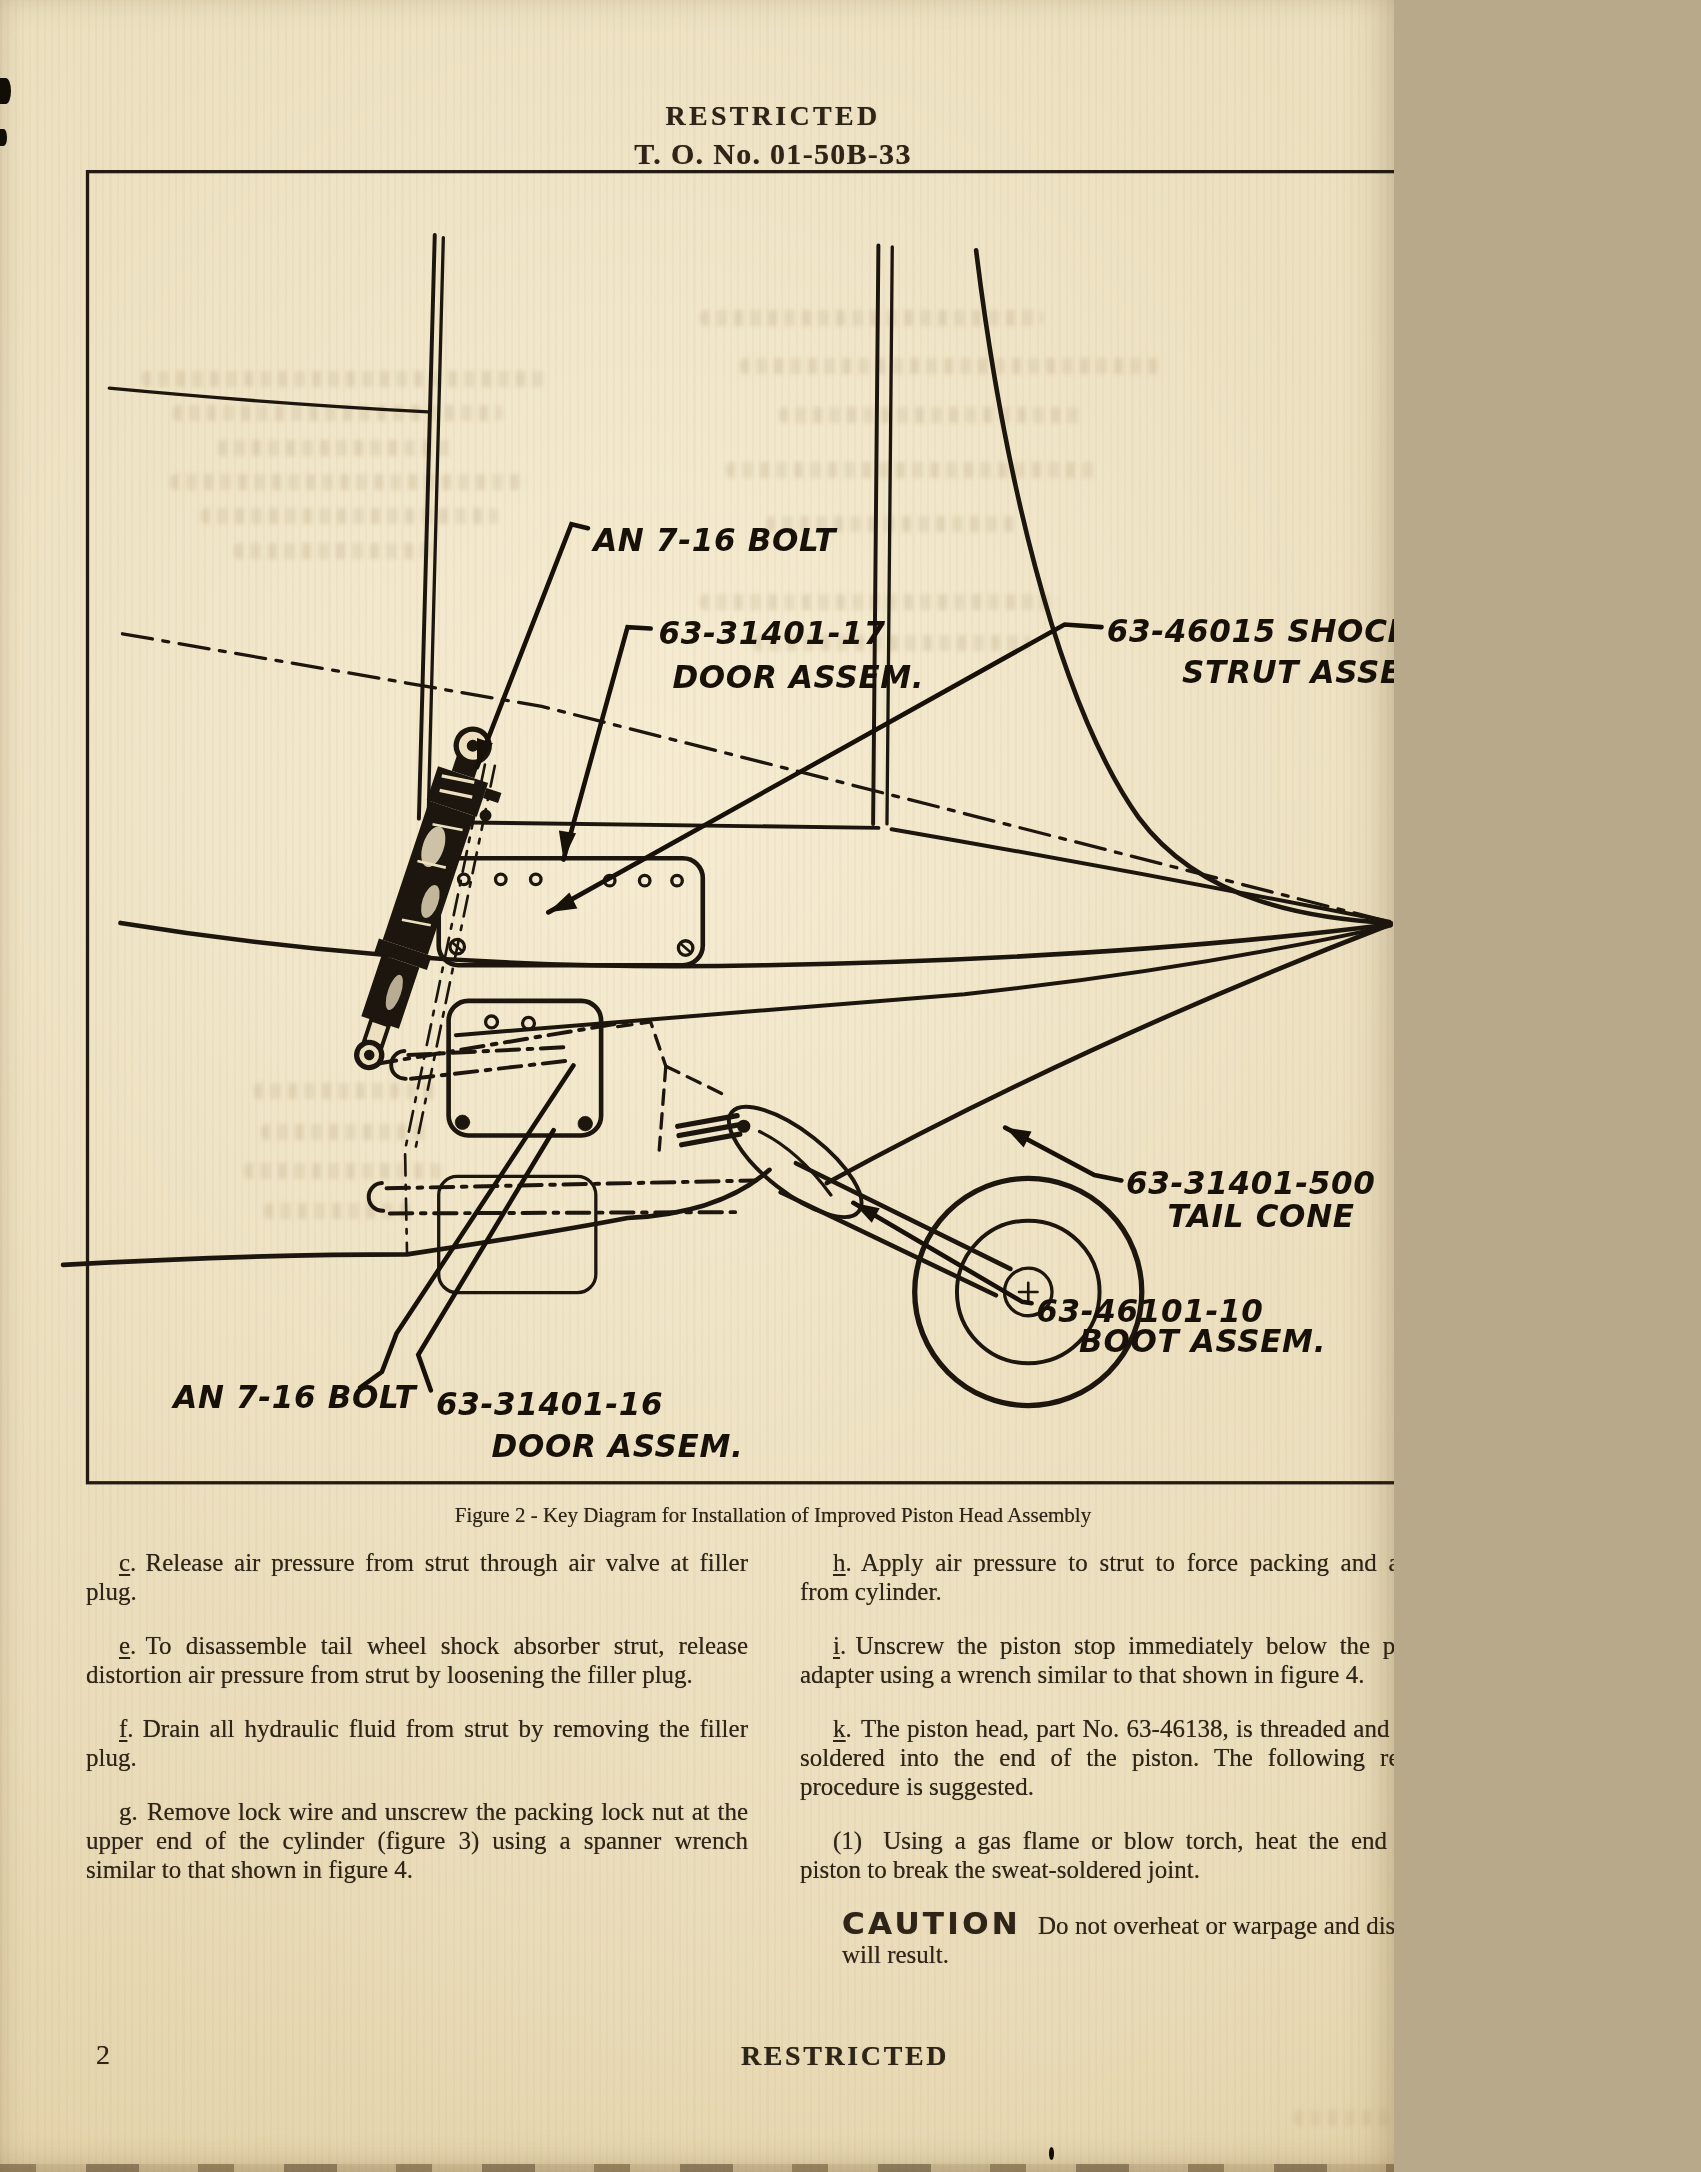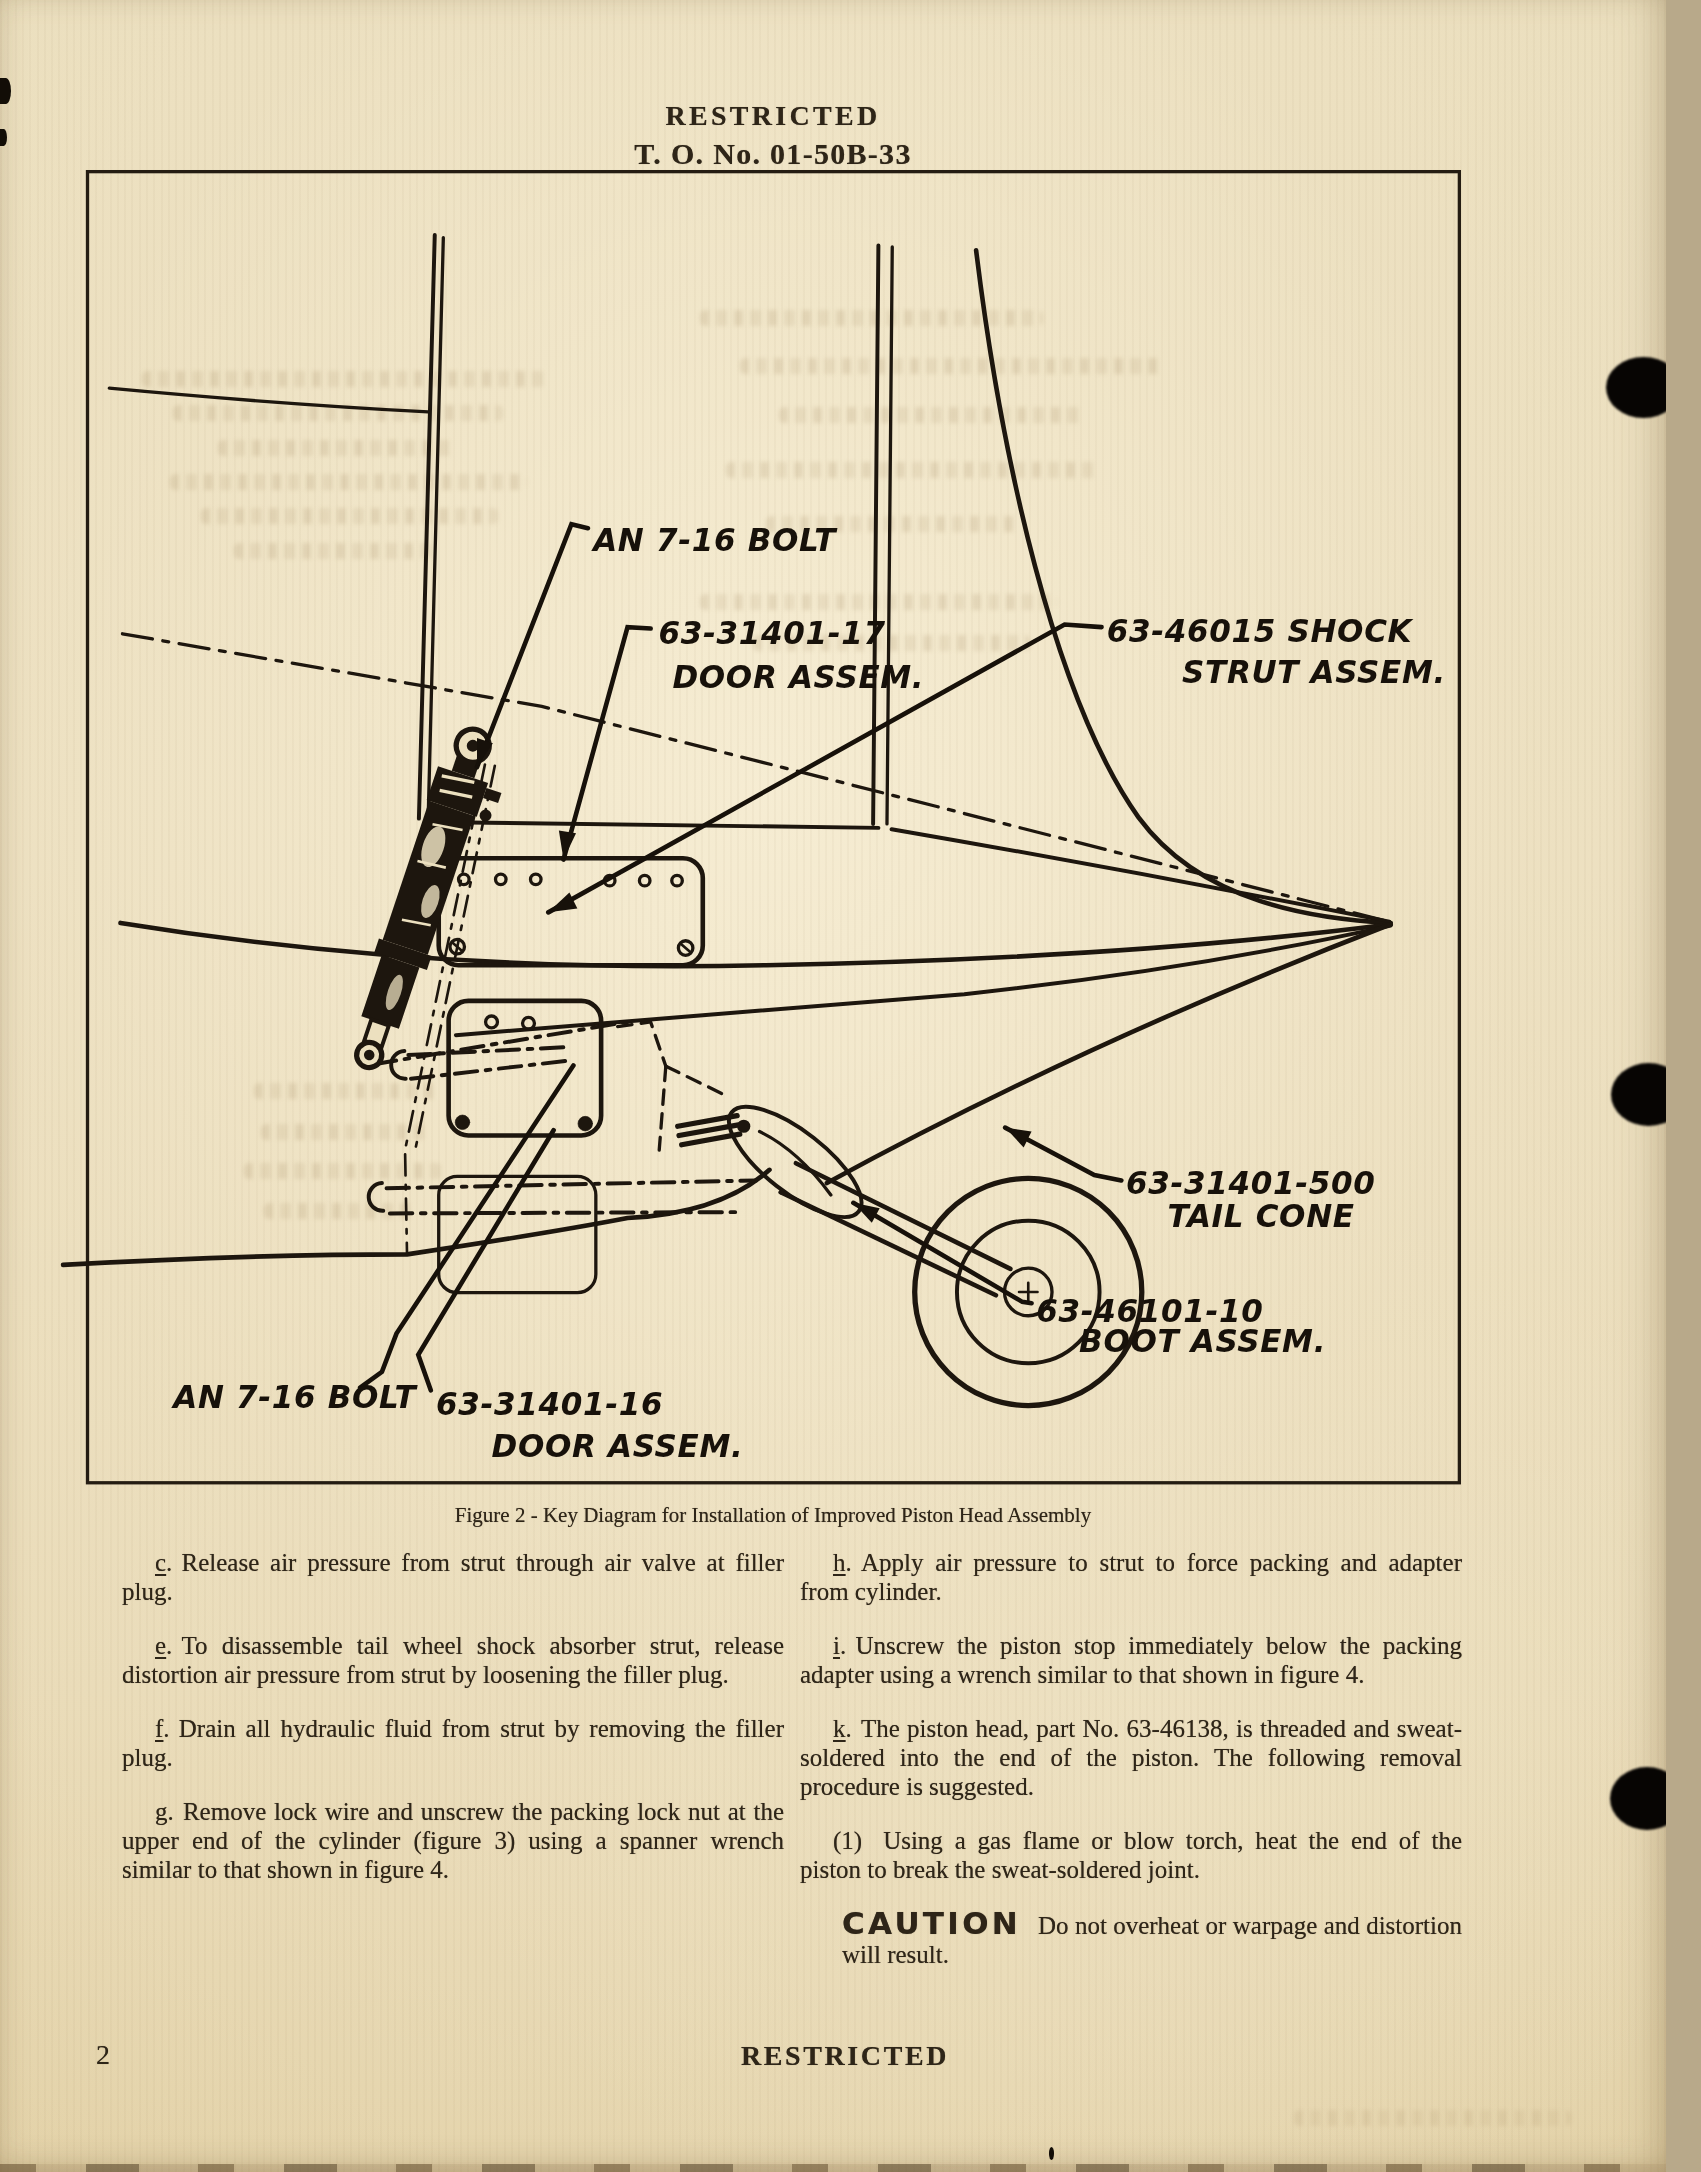--- a/index.html
+++ b/index.html
@@ -1,16 +1,16 @@
 <!DOCTYPE html>
 <html style="font-size:10.6px"><head>
 <meta charset="utf-8">
 <style>
   html,body{margin:0;padding:0;background:#b8a98a;}
-  #page{position:relative;width:1666px;height:2172px;overflow:hidden;
+  #page{position:relative;width:1394px;height:2172px;overflow:hidden;
     font-family:"Liberation Serif",serif;color:#2e2518;
     background:
       radial-gradient(ellipse 1387px 1651px at 46% 36%, rgba(247,238,213,.9) 0%, rgba(238,226,196,.55) 55%, rgba(0,0,0,0) 100%),
       radial-gradient(ellipse 1056px 792px at 70% 80%, rgba(240,229,200,.5) 0%, rgba(0,0,0,0) 70%),
       linear-gradient(180deg,#eadebc 0%,#ecdfbe 40%,#e8d9b4 78%,#e3d2a8 100%);
     box-shadow:inset -22.4px 0 46px -20px rgba(118,94,56,.38), inset 0 -17px 36px -18.5px rgba(118,94,56,.30), inset 13.2px 0 33px -18.5px rgba(118,94,56,.22);}
   
   #page::before{content:"";position:absolute;inset:0;pointer-events:none;
     background:repeating-linear-gradient(90deg, rgba(130,104,66,.045) 0 2px, rgba(0,0,0,0) 2px 7.3px);}
   .abs{position:absolute;}
@@ -18,21 +18,21 @@
   .hdr{left:87px;width:1372px;text-align:center;}
   .hdr1{top:100px;font-size:28px;font-weight:bold;letter-spacing:3.3px;}
   .hdr2{top:137px;font-size:30px;font-weight:bold;letter-spacing:1.3px;}
   .ink{text-shadow:0 0 0.7px rgba(46,37,24,.6);}
   .pagenum{left:96px;top:2039px;font-size:28px;}
   .ftr{left:0;top:2040px;width:1690px;text-align:center;font-size:28px;font-weight:bold;letter-spacing:2.6px;}
   
   .caption{left:87px;top:1503px;width:1372px;text-align:center;font-size:21px;}
   
   .col{top:1548px;width:662px;font-size:25px;line-height:29px;text-align:justify;}
-  .col-left{left:86px;margin-left:36px;}
+  .col-left{left:86px;}
   .col-right{left:800px;}
   .para{margin:0 0 0 0;text-indent:33px;}
   .para + .para{margin-top:25px;}
   .plabel{text-decoration:underline;text-underline-offset:3.3px;}
   .psuffix{margin-right:9.2px;}
   .caution-word{font-family:"DejaVu Sans",sans-serif;font-weight:bold;font-size:31px;letter-spacing:3.3px;margin-right:17px;margin-top:28px;}
   .caution-para{text-indent:0;margin-left:42px;margin-top:26.4px;}
   
   .ghost{position:absolute;height:16px;border-radius:5.3px;pointer-events:none;opacity:.55;
     background:repeating-linear-gradient(90deg, rgba(148,118,76,.30) 0 8.6px, rgba(0,0,0,0) 8.6px 16px, rgba(148,118,76,.22) 16px 27px, rgba(0,0,0,0) 27px 34px);

